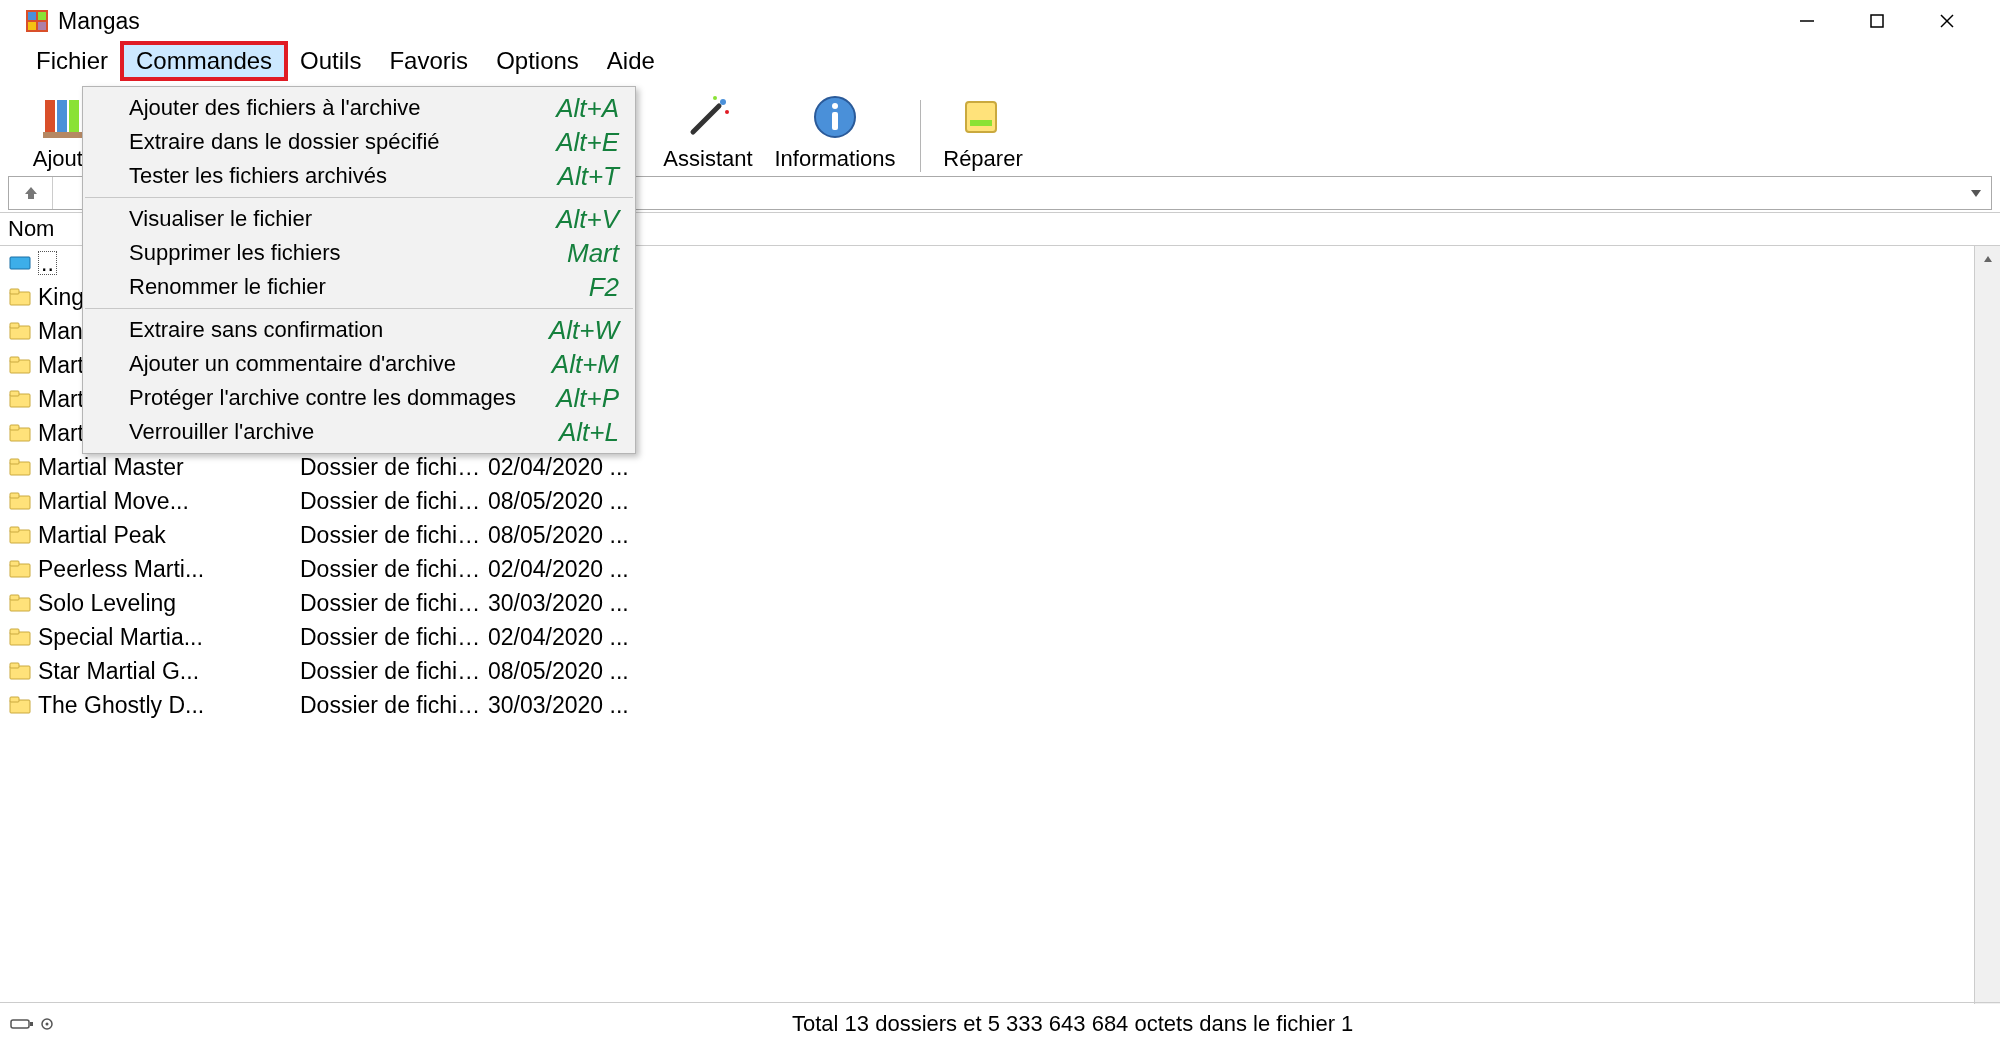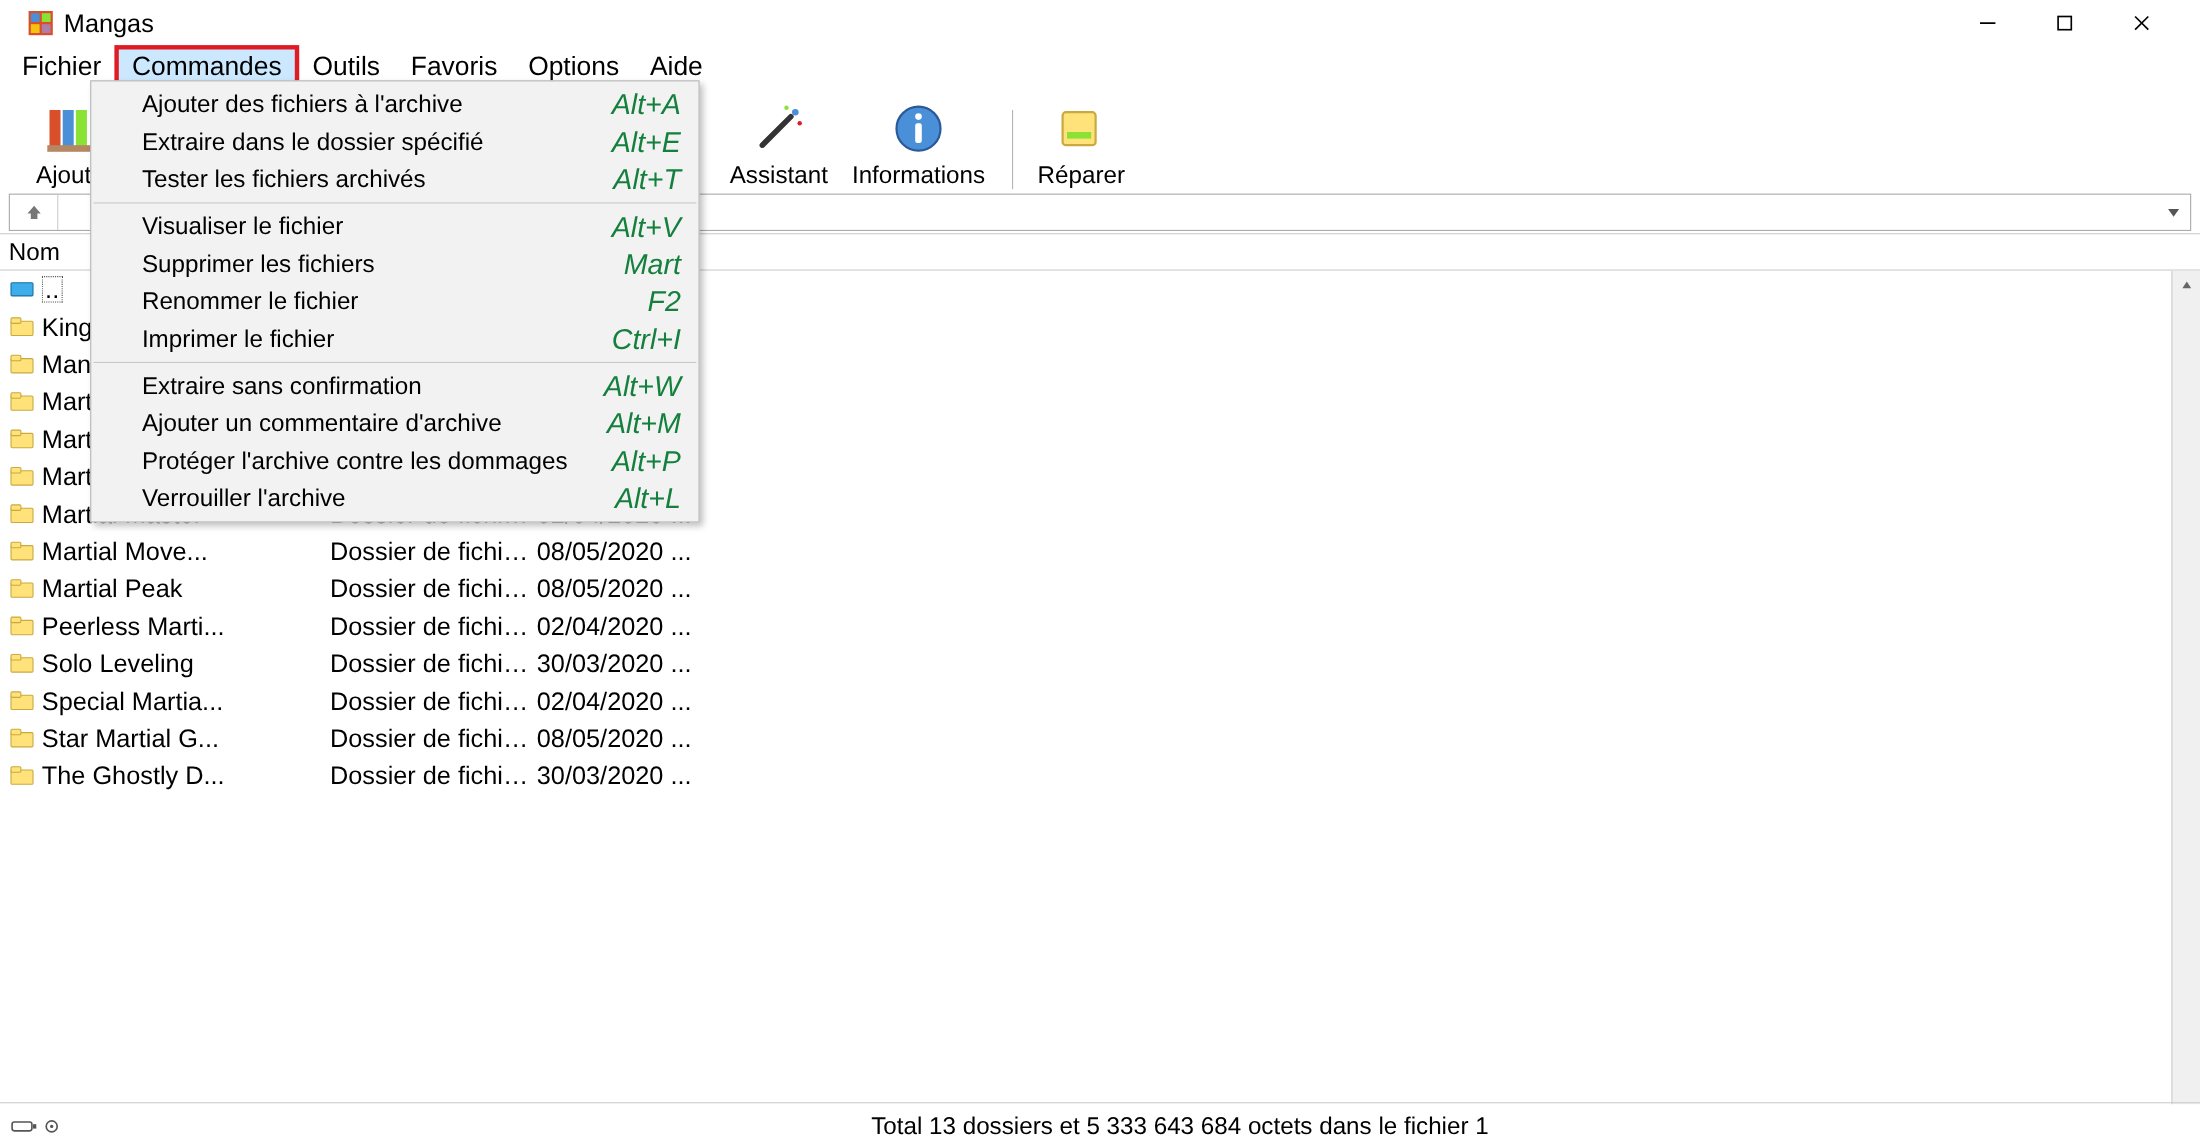--- a/index.html
+++ b/index.html
@@ -8,29 +8,29 @@
   
   .titlebar { display: flex; align-items: center; height: 42px; padding: 0 18px; }
   .titlebar .app-icon { width: 26px; height: 26px; margin: 0 8px 0 6px; }
   .titlebar .title { flex: 0 0 auto; font-size: 23px; }
   .titlebar .spacer { flex: 1; }
   .win-controls { display: flex; }
   .win-btn { width: 70px; height: 42px; display: flex; align-items: center; justify-content: center; }
   .win-btn svg { width: 20px; height: 20px; }
 
   
-  .menubar { display: flex; align-items: center; height: 38px; padding-left: 6px; font-size: 24px; }
+  .menubar { display: flex; align-items: center; height: 38px; padding-left: 22px; font-size: 24px; }
   .menu-item { padding: 4px 14px; }
   .menu-item.active { background: #cce8ff; }
   .highlight-box { outline: 4px solid #e01b24; outline-offset: -2px; }
 
   
   .dropdown {
     position: absolute;
-    top: 73px; left: 82px;
+    top: 86px; left: 82px;
     width: 554px;
     background: #f2f2f2;
     border: 1px solid #b5b5b5;
     box-shadow: 3px 3px 6px rgba(0,0,0,.25);
     z-index: 100;
     padding: 4px 0;
   }
   .dd-row { display: flex; align-items: center; padding: 3px 16px 3px 46px; height: 34px; font-size: 22px; }
   .dd-row .label { flex: 1; }
   .dd-row .shortcut { color: #15803d; font-size: 26px; font-style: italic; }
@@ -355,24 +355,20 @@
       <span class="shortcut">Alt+V</span>
     </div>
     <div class="dd-row">
       <span class="label">Supprimer les fichiers</span>
       <span class="shortcut">Mart</span>
     </div>
     <div class="dd-row">
       <span class="label">Renommer le fichier</span>
       <span class="shortcut">F2</span>
     </div>
-    <div class="dd-row">
-      <span class="label">Imprimer le fichier</span>
-      <span class="shortcut">Ctrl+I</span>
-    </div>
     <div class="dd-sep"></div>
     <div class="dd-row">
       <span class="label">Extraire sans confirmation</span>
       <span class="shortcut">Alt+W</span>
     </div>
     <div class="dd-row">
       <span class="label">Ajouter un commentaire d'archive</span>
       <span class="shortcut">Alt+M</span>
     </div>
     <div class="dd-row">

